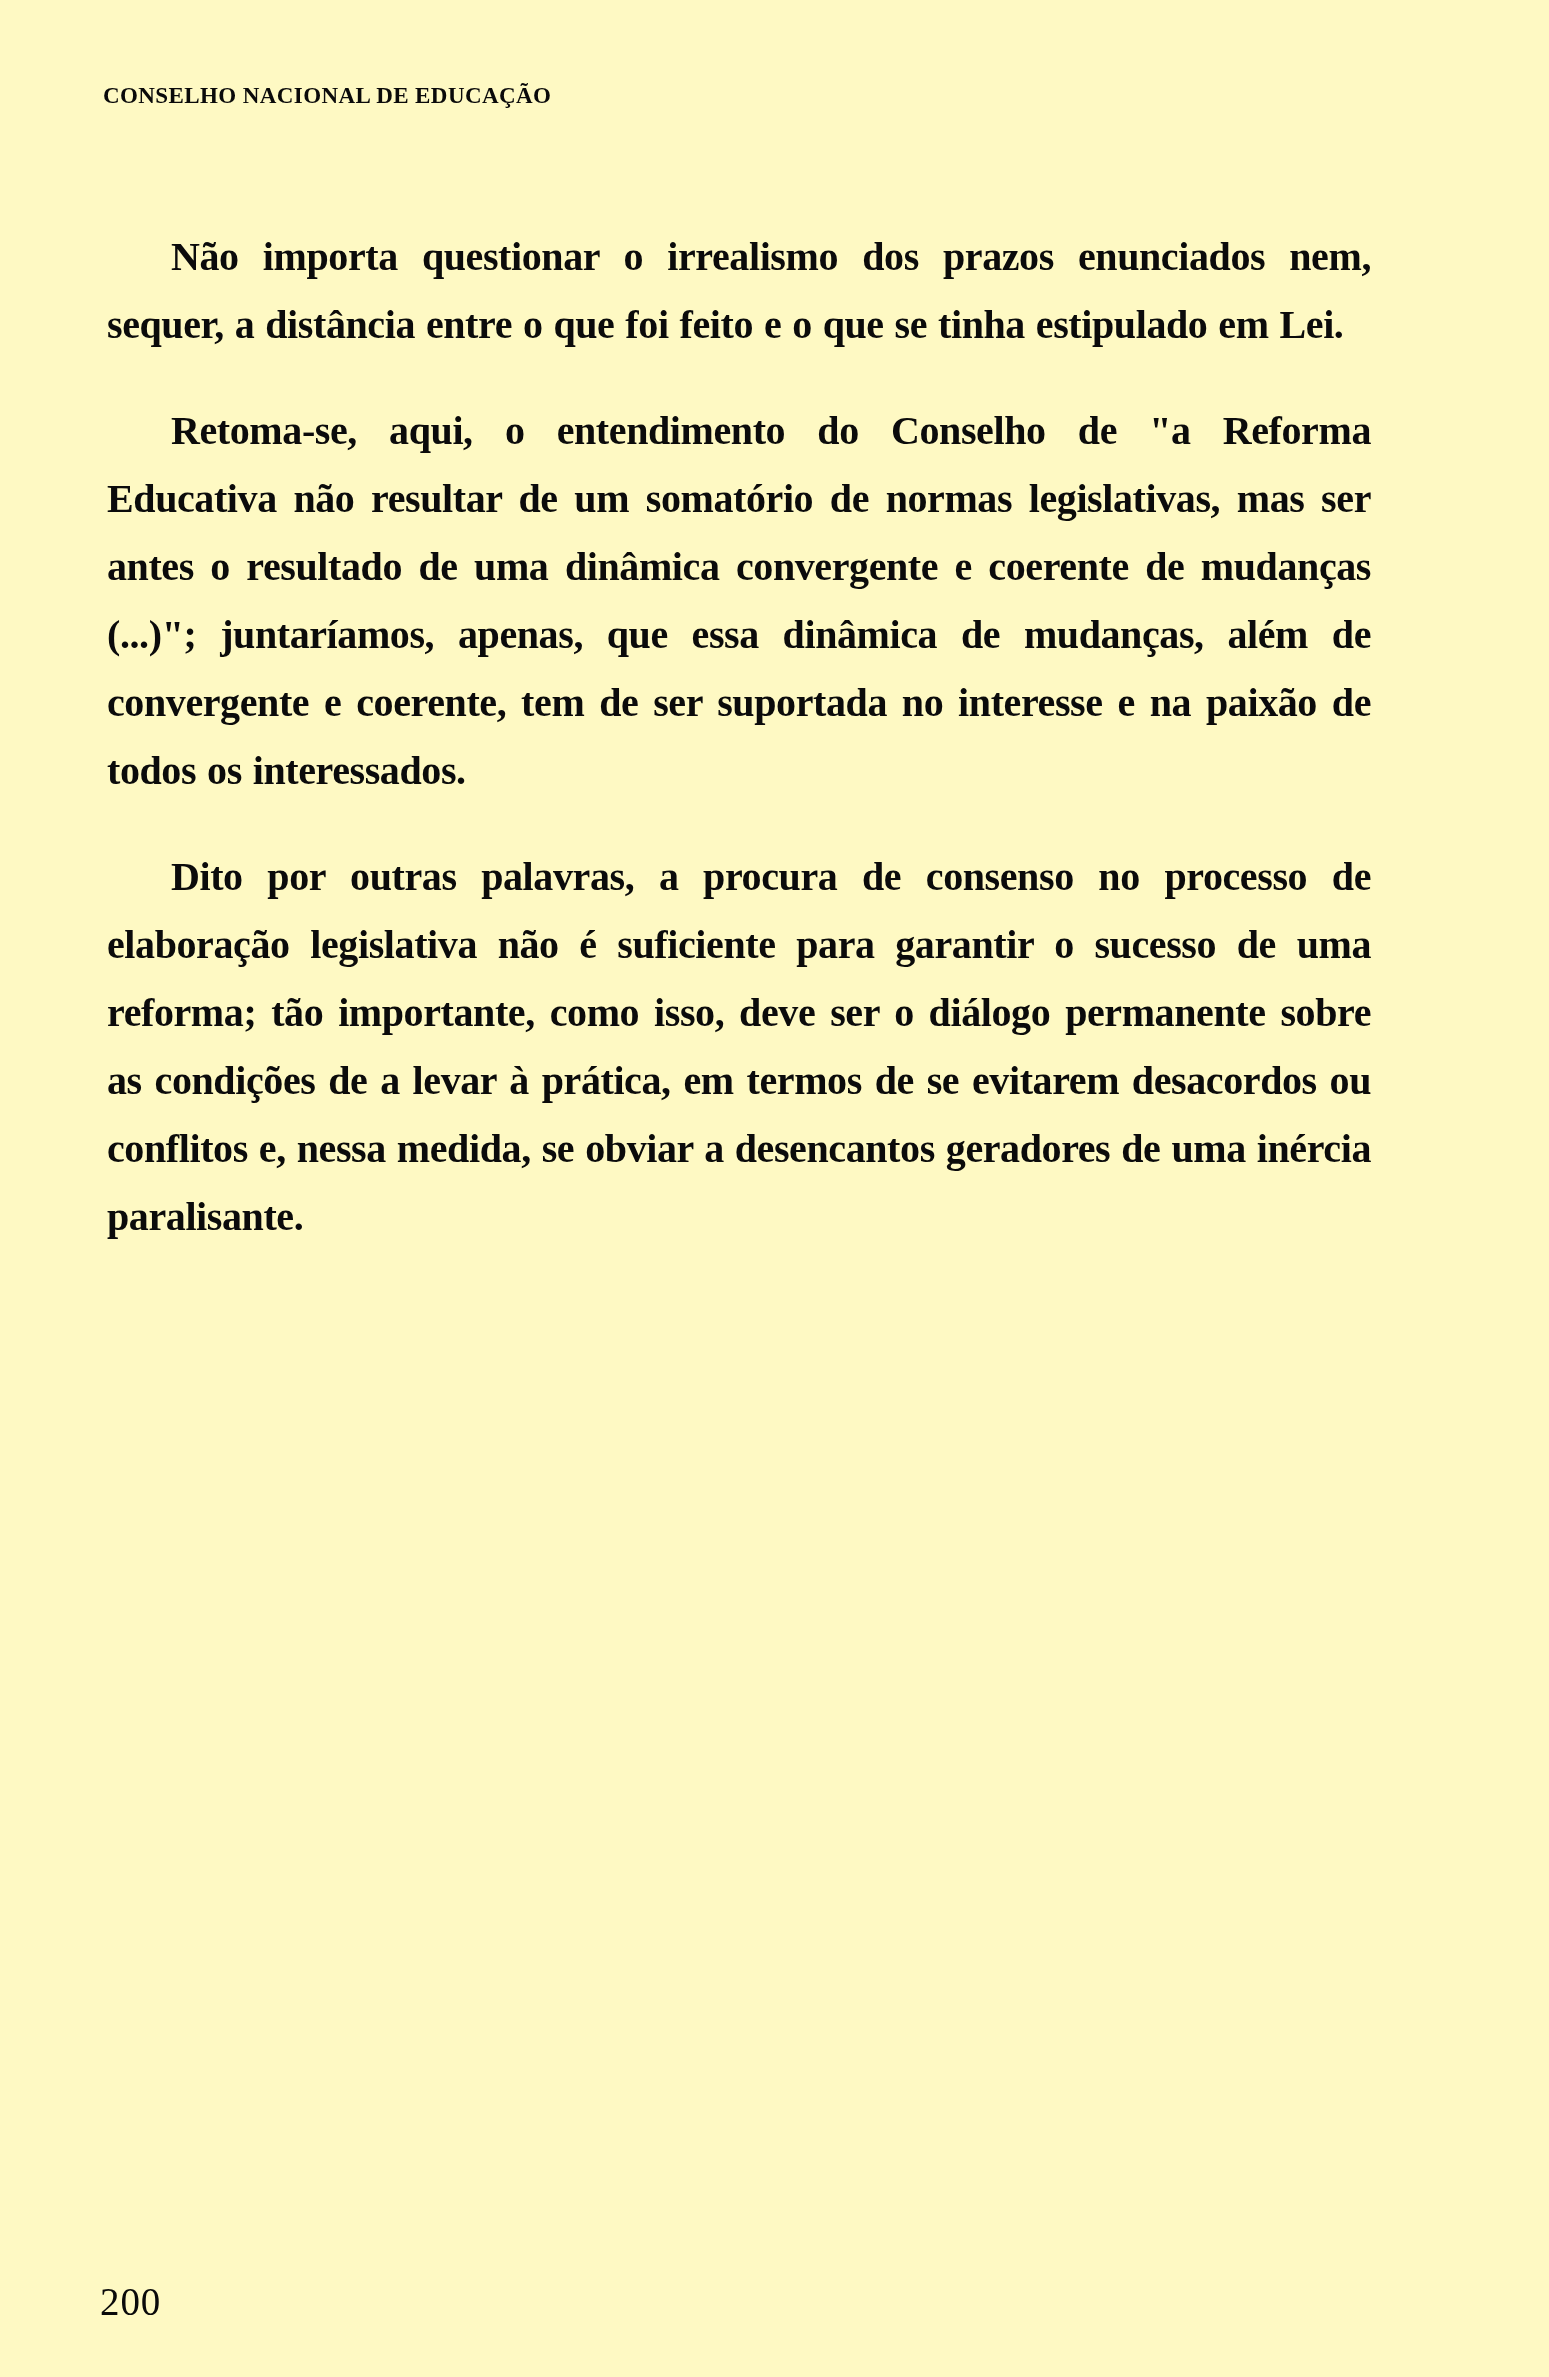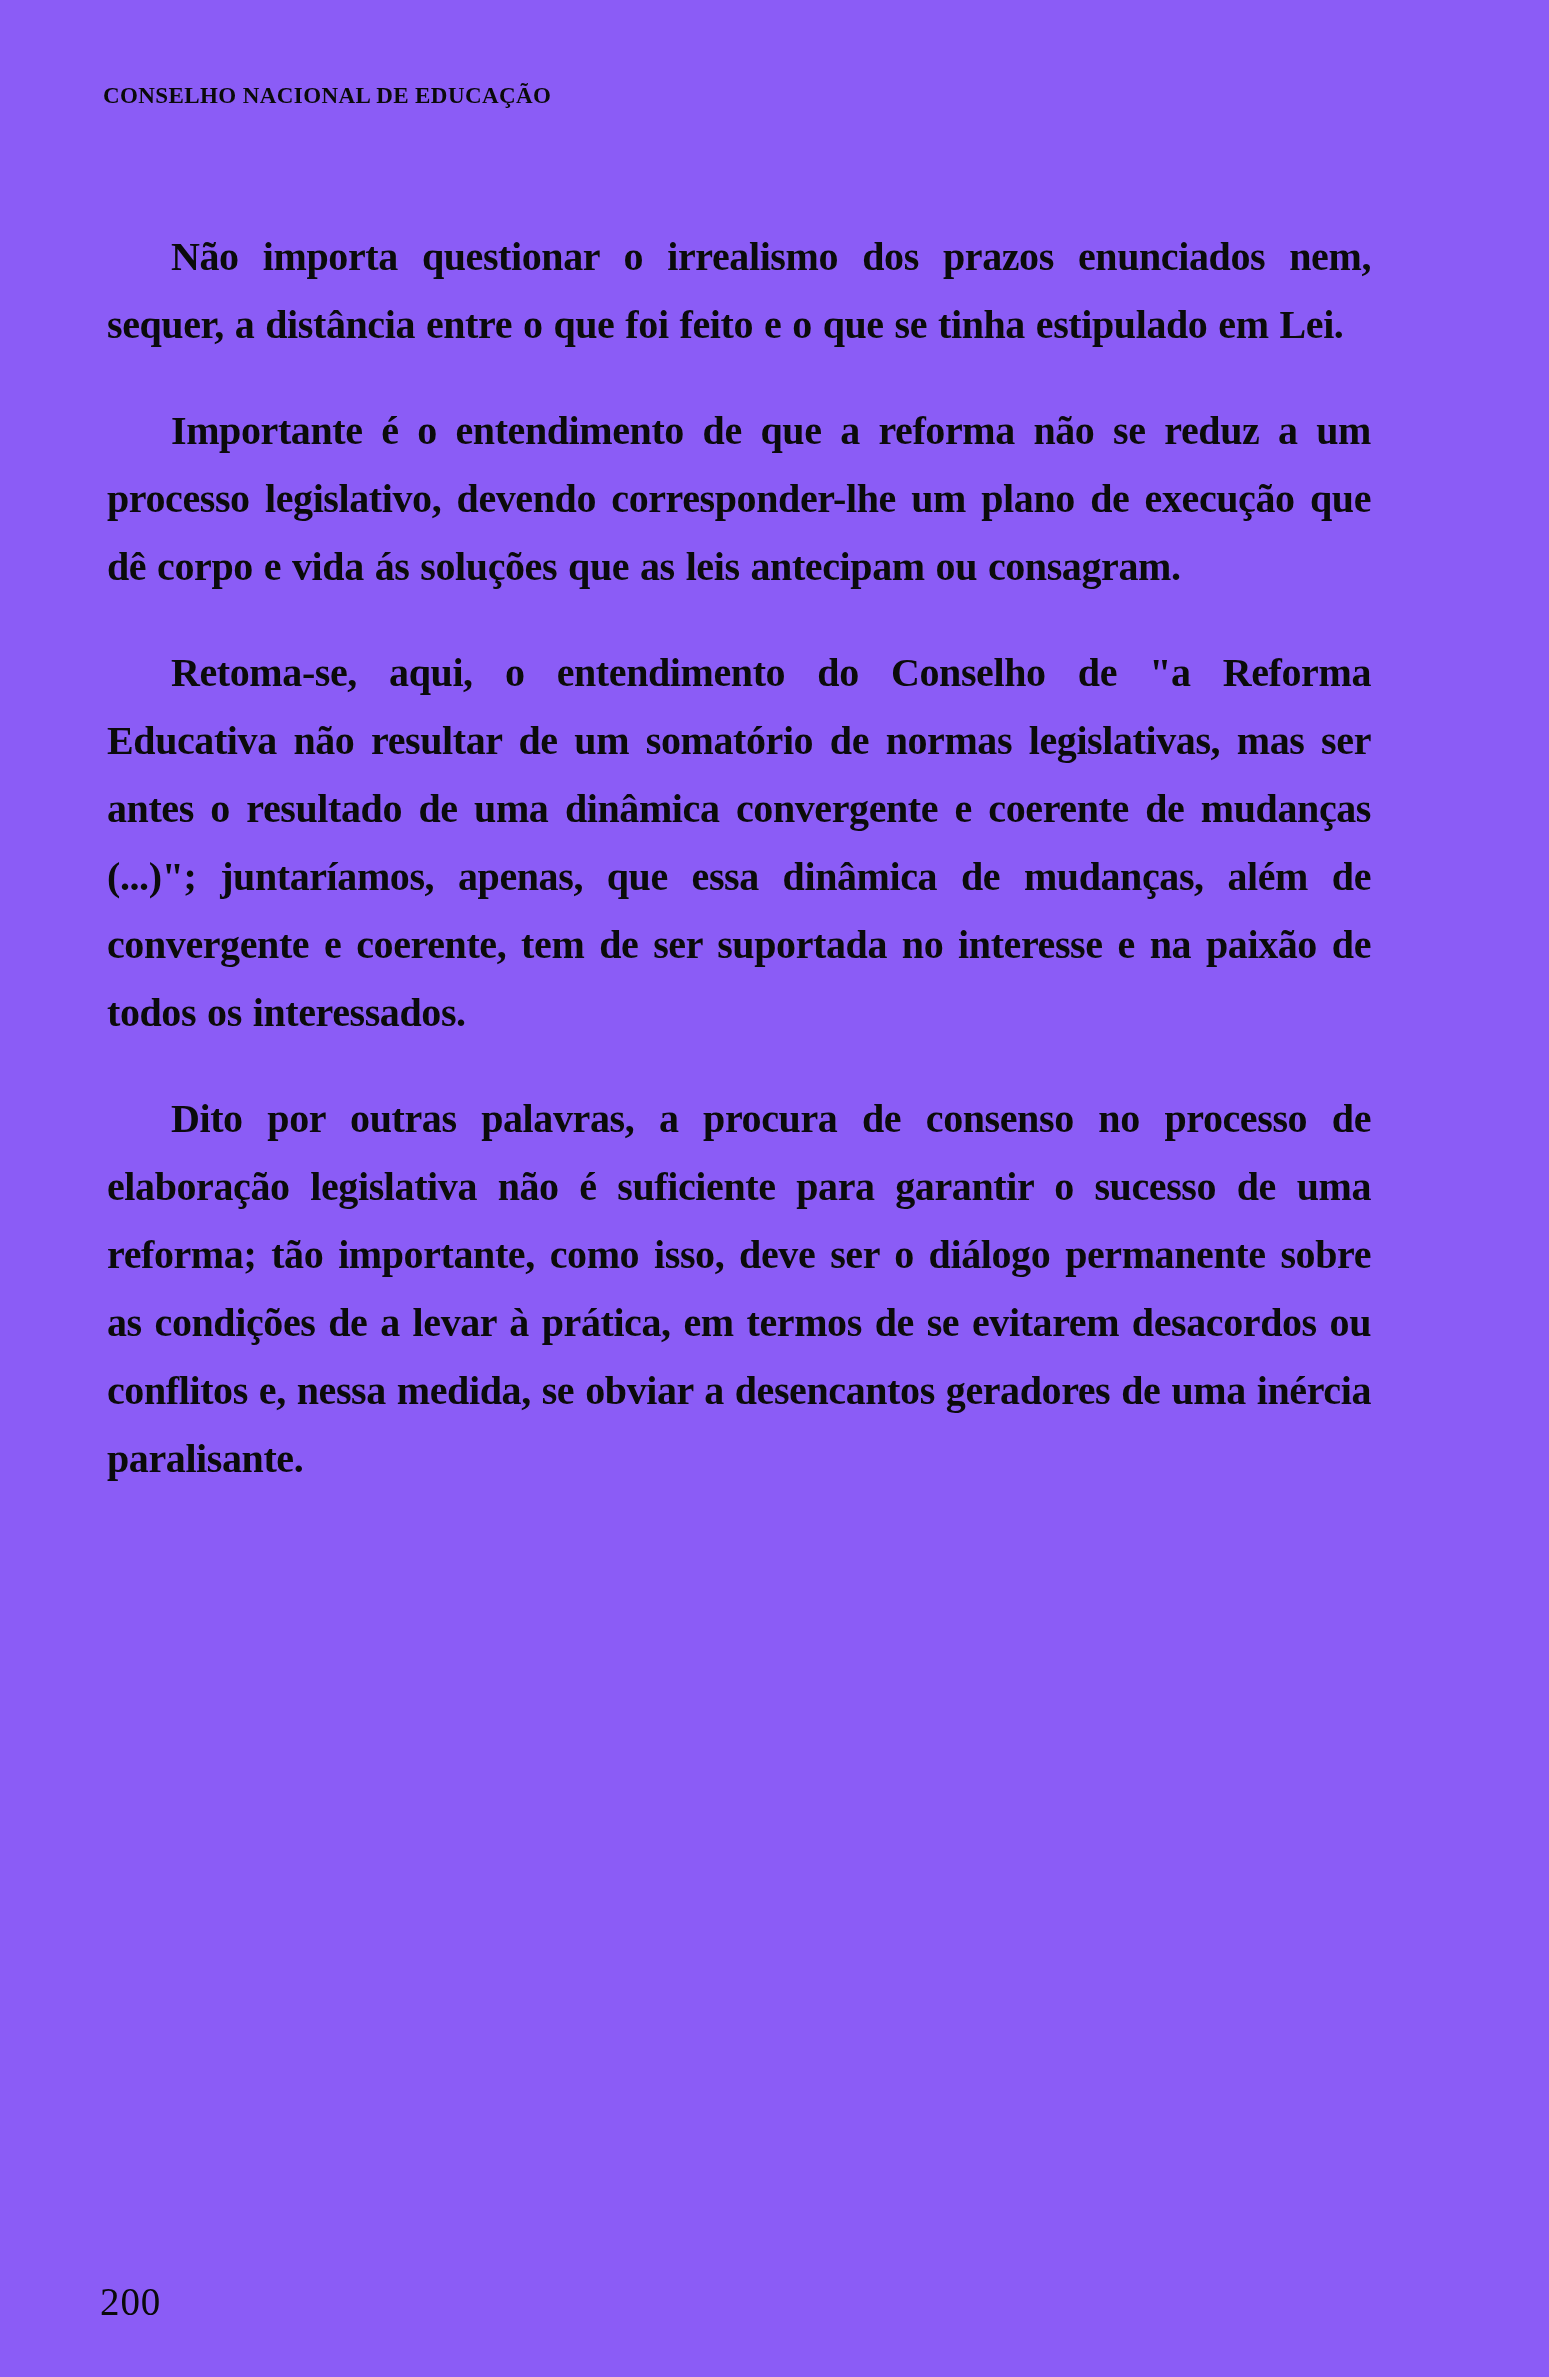--- a/index.html
+++ b/index.html
@@ -5,21 +5,21 @@
   html, body {
     margin: 0;
     padding: 0;
     background: #e8e8e8;
   }
   .page {
     position: relative;
     width: 1550px;
     height: 2377px;
     margin: 0 auto;
-    background: #8b5cf6;
+    background: #fef9c3;
     color: #0b0b0b;
     font-family: "Liberation Serif", "DejaVu Serif", serif;
     overflow: hidden;
   }
   .running-header {
     position: absolute;
     left: 103px;
     top: 82px;
     font-size: 24px;
     font-weight: 700;
@@ -56,21 +56,20 @@
 </style>
 </head>
 <body>
 
 <div class="page">
 
   <div class="running-header">CONSELHO NACIONAL DE EDUCAÇÃO</div>
 
   <div class="content">
     <p>Não importa questionar o irrealismo dos prazos enunciados nem, sequer, a distância entre o que foi feito e o que se tinha estipulado em Lei.</p>
-    <p>Importante é o entendimento de que a reforma não se reduz a um processo legislativo, devendo corresponder-lhe um plano de execução que dê corpo e vida ás soluções que as leis antecipam ou consagram.</p>
     <p>Retoma-se, aqui, o entendimento do Conselho de "a Reforma Educativa não resultar de um somatório de normas legislativas, mas ser antes o resultado de uma dinâmica convergente e coerente de mudanças (...)"; juntaríamos, apenas, que essa dinâmica de mudanças, além de convergente e coerente, tem de ser suportada no interesse e na paixão de todos os interessados.</p>
     <p>Dito por outras palavras, a procura de consenso no processo de elaboração legislativa não é suficiente para garantir o sucesso de uma reforma; tão importante, como isso, deve ser o diálogo permanente sobre as condições de a levar à prática, em termos de se evitarem desacordos ou conflitos e, nessa medida, se obviar a desencantos geradores de uma inércia paralisante.</p>
   </div>
 
   <div class="page-number">200</div>
 
 </div>
 
 
 </body></html>

